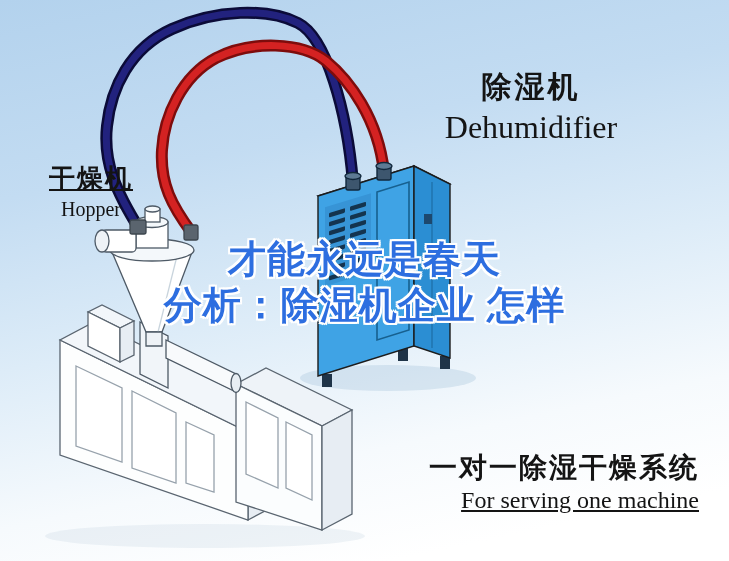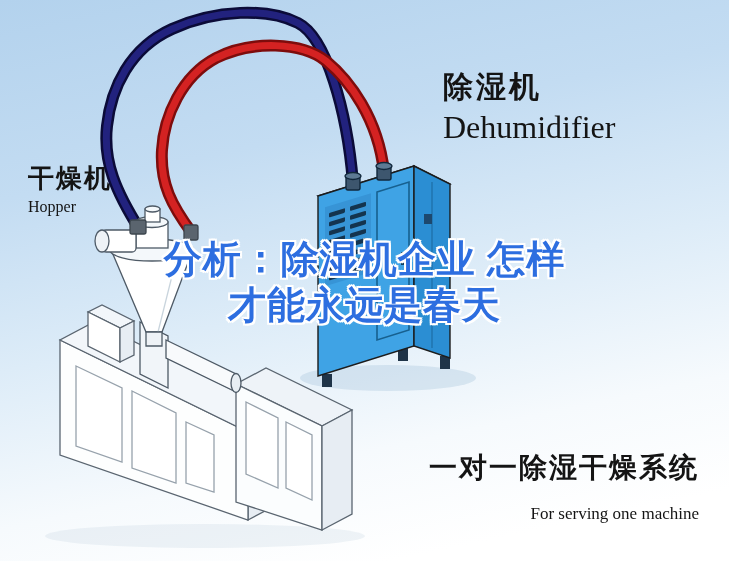--- a/index.html
+++ b/index.html
@@ -7,44 +7,44 @@
     width:729px; height:561px;
     font-family:"Liberation Sans", sans-serif;
     overflow:hidden;
   }
   .stage {
     position:relative; width:729px; height:561px; overflow:hidden;
     background: linear-gradient(168deg,#b3d2ed 0%,#c3dcf2 28%,#ddecf8 52%,#f6fafd 74%,#ffffff 90%);
   }
   svg.illustration { position:absolute; left:0; top:0; width:729px; height:561px; }
 
-  .label { position:absolute; color:#141414; }
+  .label { position:absolute; text-align:center; color:#141414; }
   .label .zh { display:block; font-weight:bold; font-family:"Liberation Sans",sans-serif; }
   .label .en { display:block; font-family:"Liberation Serif",serif; }
 
   #dehum-label { left:443px; top:70px; width:176px; }
   #dehum-label .zh { font-size:30px; letter-spacing:3px; line-height:1.15; }
   #dehum-label .en { font-size:32px; margin-top:4px; }
 
   #hopper-label { left:28px; top:164px; width:126px; }
-  #hopper-label .zh { font-size:26px; letter-spacing:2px; line-height:1.15; }
-  #hopper-label .en { font-size:16px; margin-top:4px; }
+  #hopper-label .zh { font-size:26px; letter-spacing:2px; line-height:1.15;text-decoration:underline; }
+  #hopper-label .en { font-size:20px; margin-top:4px; }
 
   .headline {
     position:absolute; left:0; right:0; top:236px;
     text-align:center; font-weight:bold; font-size:38px; line-height:1.22;
     letter-spacing:1px; color:#2d6ee0;
     text-shadow: 2px 0 0 #fff, -2px 0 0 #fff, 0 2px 0 #fff, 0 -2px 0 #fff,
                  2px 2px 0 #fff, -2px -2px 0 #fff, 2px -2px 0 #fff, -2px 2px 0 #fff;
   }
   .headline span { display:block; }
 
   .caption { position:absolute; left:383px; top:449px; width:316px; text-align:right; color:#141414; }
   .caption .zh { display:block; font-weight:bold; font-size:28px; letter-spacing:2px; }
-  .caption .en { display:block; font-family:"Liberation Serif",serif; font-size:17px; margin-top:17px; }
+  .caption .en { display:block; font-family:"Liberation Serif",serif; font-size:24px; margin-top:0;text-decoration:underline; }
 </style>
 </head>
 <body>
 
 <div class="stage">
 
   <svg class="illustration" viewBox="0 0 729 561">
 
     <g>
       <ellipse cx="388" cy="378" rx="88" ry="13" fill="#7fa8c8" opacity="0.22"></ellipse>
@@ -160,22 +160,22 @@
     <span class="zh">除湿机</span>
     <span class="en">Dehumidifier</span>
   </div>
 
   <div class="label" id="hopper-label">
     <span class="zh">干燥机</span>
     <span class="en">Hopper</span>
   </div>
 
   <div class="headline">
+    <span>才能永远是春天</span>
     <span>分析：除湿机企业 怎样</span>
-    <span>才能永远是春天</span>
   </div>
 
   <div class="caption">
     <span class="zh">一对一除湿干燥系统</span>
     <span class="en">For serving one machine</span>
   </div>
 
 </div>
 
 </body></html>

